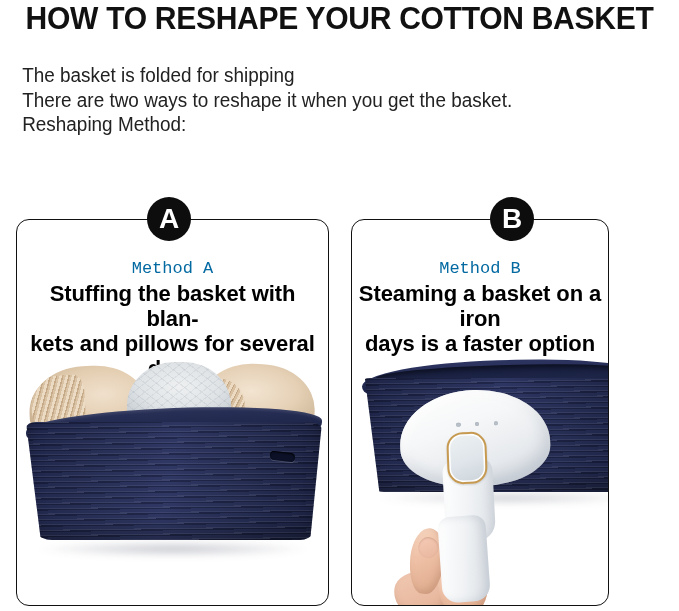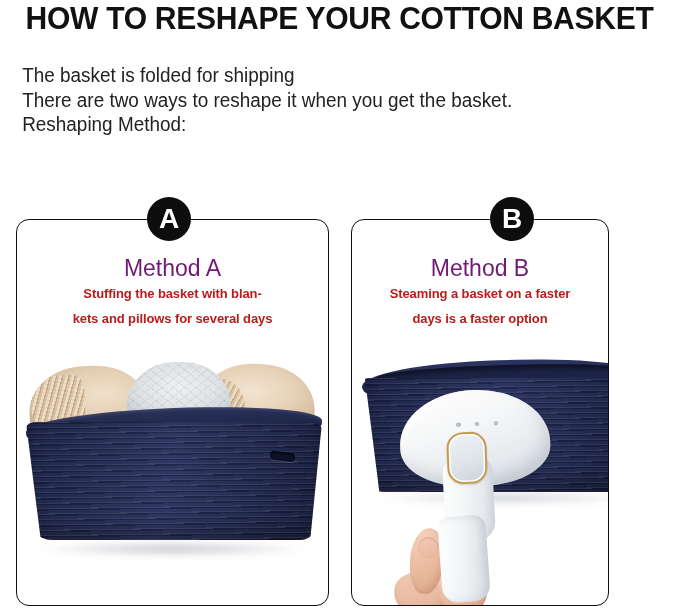--- a/index.html
+++ b/index.html
@@ -74,30 +74,31 @@
   .card-caption {
     position: absolute;
     top: 36px;
     left: 0;
     width: 100%;
     text-align: center;
     padding: 0 6px;
     box-sizing: border-box;
   }
   .caption-title {
-    font-size: 23px;
+    font-size: 17px;
     line-height: 25px;
     font-weight: 400;
-    color: #701a75;
+    color: #0369a1;
+    font-family: Liberation Mono, monospace;
   }
   .caption-desc {
-    font-size: 13px;
+    font-size: 22px;
     line-height: 25px;
     font-weight: 700;
-    color: #b91c1c;
+    color: #000000;
     letter-spacing: -0.1px;
   }
 
   
   .badge {
     position: absolute;
     width: 44px;
     height: 44px;
     border-radius: 50%;
     background: #0d0d0d;
@@ -502,21 +503,21 @@
           <div class="body"></div>
           <div class="handle"></div>
         </div>
       </div>
     </div>
   </div>
 
   <div class="card card-b">
     <div class="card-caption">
       <div class="caption-title">Method B</div>
-      <div class="caption-desc">Steaming a basket on a faster</div>
+      <div class="caption-desc">Steaming a basket on a iron</div>
       <div class="caption-desc">days is a faster option</div>
     </div>
 
     <div class="scene">
       <div class="b-stage">
 
         <div class="basket-b">
           <div class="shadow"></div>
           <div class="rim-out"></div>
           <div class="rim-in"></div>

